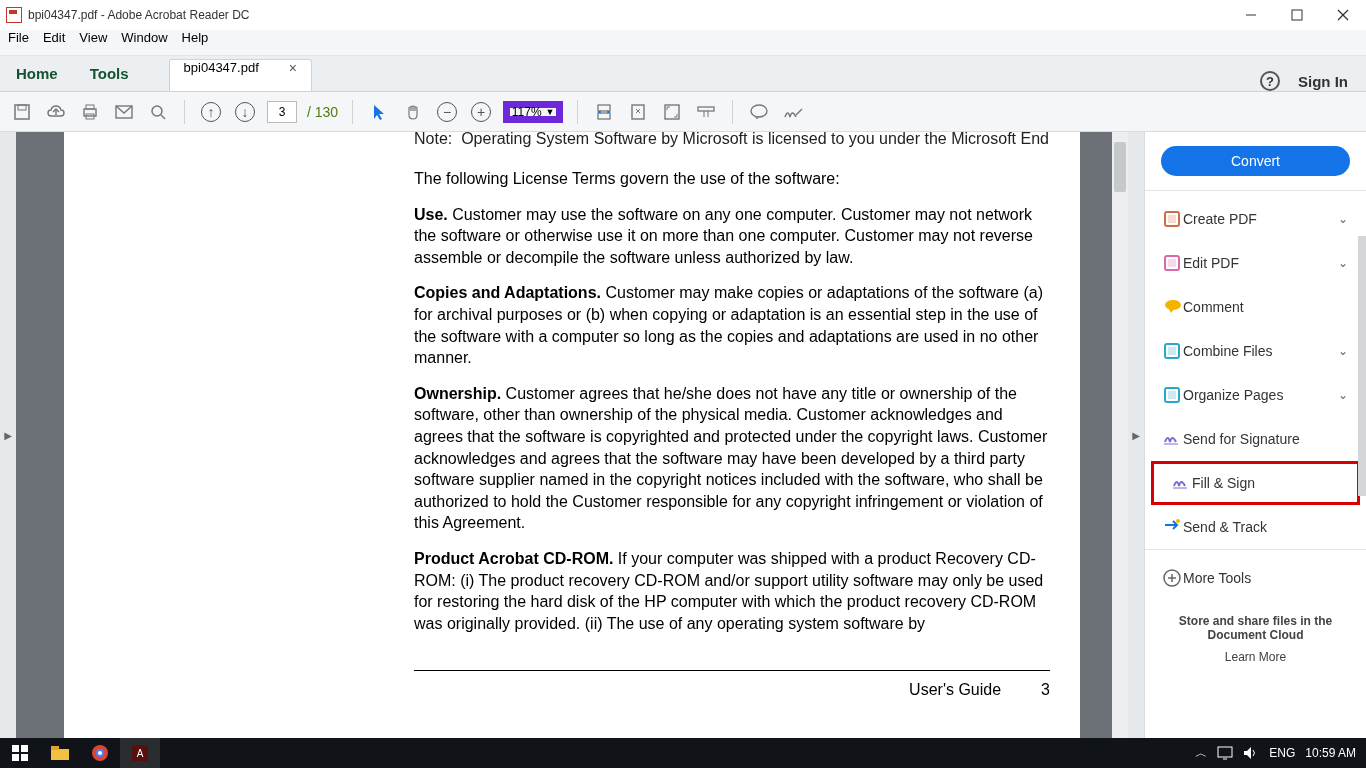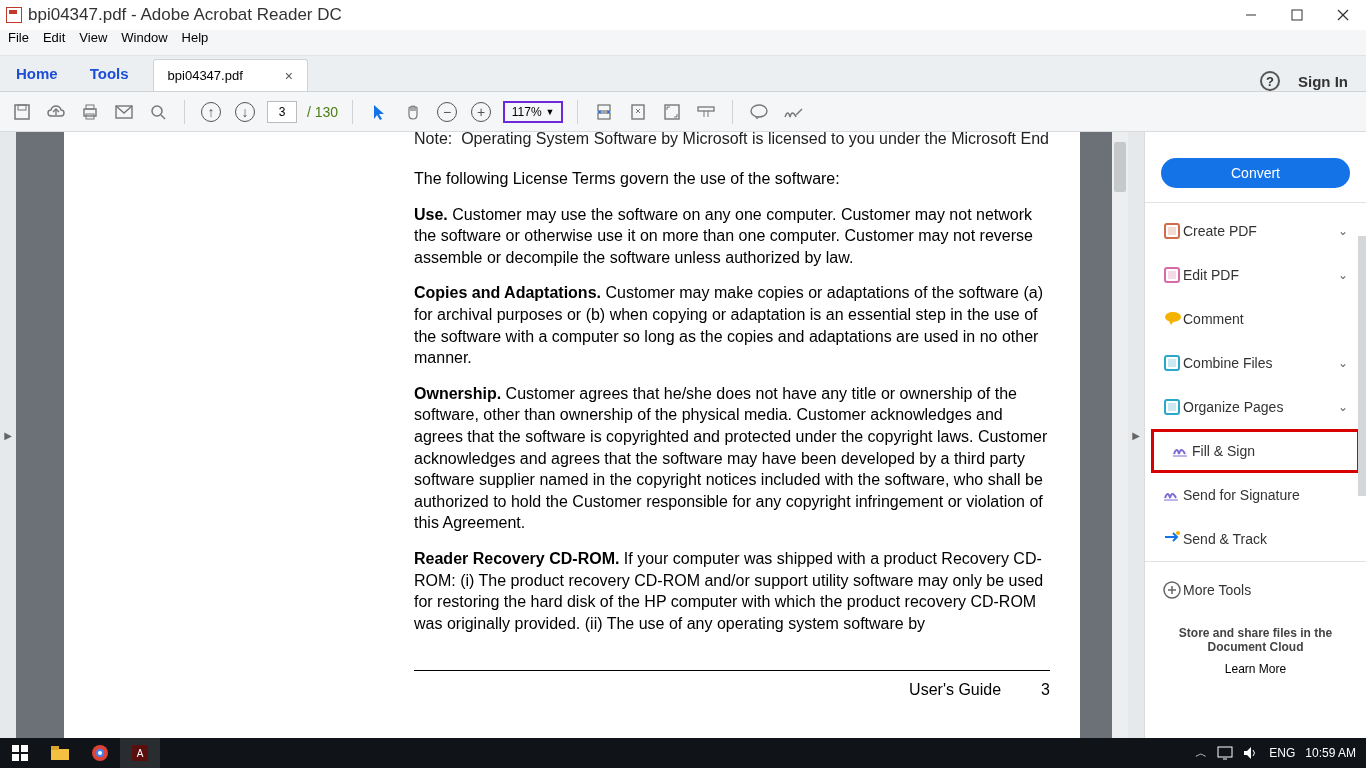--- a/index.html
+++ b/index.html
@@ -1,57 +1,57 @@
 <!DOCTYPE html>
 <html><head>
 <meta charset="utf-8">
 <style>
   * { margin:0; padding:0; box-sizing:border-box; font-family:"Segoe UI",Arial,sans-serif; }
   html,body { width:1366px; height:768px; overflow:hidden; background:#fff; }
-  .titlebar { height:30px; display:flex; align-items:center; padding:0 0 0 6px; font-size:17px; color:#333; }
+  .titlebar { height:30px; display:flex; align-items:center; padding:0 0 0 6px; font-size:12px; color:#333; }
   .titlebar .pdf-ico { width:16px; height:16px; margin-right:6px; display:inline-block; background:#fff; border:1px solid #c0392b; position:relative; }
   .titlebar .pdf-ico::after { content:""; position:absolute; left:2px; top:2px; width:8px; height:4px; background:#c0392b; }
   .titlebar .wincontrols { margin-left:auto; display:flex; }
   .titlebar .wincontrols div { width:46px; height:30px; display:flex; align-items:center; justify-content:center; font-size:14px; }
   .menubar { height:26px; display:flex; align-items:flex-start; padding:0 8px; font-size:13px; background:#f5f6f7; border-bottom:1px solid #e3e3e3; gap:14px; }
   .tabstrip { height:36px; display:flex; align-items:flex-end; background:#eceff1; border-bottom:1px solid #d0d3d6; }
-  .tabstrip .navtab { font-size:15px; padding:0 16px; height:36px; display:flex; align-items:center; color:#1d4ed8; }
-  .tabstrip .doctab { margin-left:8px; height:32px; background:#fff; border:1px solid #d0d3d6; border-bottom:none; display:flex; align-items:center; padding:0 14px; font-size:13px; gap:42px; border-radius:3px 3px 0 0; }
+  .tabstrip .navtab { font-size:15px; padding:0 16px; height:36px; display:flex; align-items:center; color:#14532d; }
+  .tabstrip .doctab { margin-left:24px; height:32px; background:#fff; border:1px solid #d0d3d6; border-bottom:none; display:flex; padding:0 14px; font-size:13px; gap:30px; border-radius:3px 3px 0 0; }
   .tabstrip .doctab .close { font-size:14px; color:#555; }
   .tabstrip .right { margin-left:auto; display:flex; align-items:center; gap:18px; padding-right:18px; font-size:15px; color:#333; }
   .tabstrip .right .qmark { width:20px; height:20px; border:2px solid #555; border-radius:50%; display:flex; align-items:center; justify-content:center; font-size:13px; font-weight:bold;}
   .toolbar { height:40px; display:flex; align-items:center; background:#f5f6f7; border-bottom:1px solid #d9dbdd; padding:0 10px; gap:10px; }
   .toolbar .ico { width:24px; height:24px; display:flex; align-items:center; justify-content:center; color:#555; font-size:16px; }
   .toolbar .sep { width:1px; height:24px; background:#d0d3d6; margin:0 4px; }
   .toolbar .pageinput { width:30px; height:22px; border:1px solid #bbb; font-size:12px; text-align:center; }
   .toolbar .pagecount { font-size:14px; color:#4d7c0f; }
-  .toolbar .zoombox { width:60px; height:22px; border:2px solid #6d28d9; font-size:12px; text-align:center; display:flex; align-items:center; justify-content:center; gap:4px;}
+  .toolbar .zoombox { width:60px; height:22px; border:7px solid #6d28d9; font-size:12px; text-align:center; display:flex; align-items:center; justify-content:center; gap:4px;}
   .toolbar .circle { width:20px; height:20px; border:1.5px solid #555; border-radius:50%; display:flex; align-items:center; justify-content:center; font-size:14px; }
   .main { display:flex; height:606px; }
   .docarea { flex:1; display:flex; position:relative; }
   .gutter-l, .gutter-r { width:16px; background:#e6e9eb; display:flex; align-items:center; justify-content:center; }
   .gutter-l .handle, .gutter-r .handle { font-size:10px; color:#666; }
   .pagewrap { flex:1; background:#6b7177; display:flex; justify-content:center; overflow:hidden; position:relative;}
   .scrollbar { position:absolute; right:0; top:0; width:16px; height:100%; background:#eceef0; }
   .scrollbar .thumb { position:absolute; left:2px; right:2px; top:10px; height:50px; background:#c5c9cc; border-radius:2px;}
   .page { width:1016px; background:#fff; font-family:"Times New Roman",serif; font-size:16px; line-height:1.35; padding:0 20px; position:relative;}
   .page .body { margin-left:330px; margin-right:10px; }
   .page p { margin-bottom:14px; }
   .page .cut { color:#222; overflow:hidden; height:22px; position:relative; top:-4px;}
   .page .footer { margin:36px 16px 0 330px; margin-right:10px; border-top:1px solid #000; padding-top:8px; font-size:16px; display:flex; }
   .page .footer .ug { margin-left:auto; margin-right:40px;}
   .sidepanel { width:222px; background:#fff; border-left:1px solid #d9dbdd; display:flex; flex-direction:column; padding:14px 0; position:relative;}
-  .sidepanel .convert { margin:12px 16px 14px 16px; height:30px; background:#1473e6; color:#fff; border:none; border-radius:15px; font-size:14px; }
+  .sidepanel .convert { margin:0 16px 14px 16px; height:30px; background:#1473e6; color:#fff; border:none; border-radius:15px; font-size:14px; }
   .sidepanel hr { border:none; border-top:1px solid #e3e3e3; margin:0 0 6px 0;}
   .tool-item { display:flex; align-items:center; height:44px; padding:0 18px; font-size:14px; color:#333; gap:2px; position:relative;}
   .tool-item .ti { width:18px; height:18px; display:inline-block; }
   .tool-item .chev { margin-left:auto; font-size:12px; color:#666; }
   .tool-item.highlight { border:3px solid #d90000; margin:0 6px;}
   .sidepanel .promo { text-align:center; font-size:12px; color:#444; padding:14px 20px 4px 20px; font-weight:600;}
-  .sidepanel .learn { text-align:center; font-size:12px; color:#000000; padding:4px;}
+  .sidepanel .learn { text-align:center; font-size:12px; color:#404040; padding:4px;}
   .sidepanel .vscroll { position:absolute; right:0; top:104px; width:8px; height:260px; background:#d4d7d9;}
   .taskbar { height:30px; background:#101318; display:flex; align-items:center; color:#fff; font-size:12px; }
   .taskbar .tb-ico { width:40px; height:30px; display:flex; align-items:center; justify-content:center; }
   .taskbar .right { margin-left:auto; display:flex; align-items:center; gap:10px; padding-right:10px;}
   svg { display:block; }
 </style>
 </head>
 <body>
 
 <div class="titlebar">
@@ -216,21 +216,21 @@
         <span class="handle">▶</span>
       </div>
     <div class="pagewrap">
       <div class="page">
         <div class="body">
           <p class="cut"><span>Note:&nbsp;&nbsp;Operating System Software by Microsoft is licensed to you under the Microsoft End User License Agreement (EULA).</span></p>
           <p>The following License Terms govern the use of the software:</p>
           <p><b>Use.</b><span>  Customer may use the software on any one computer. Customer may not network the software or otherwise use it on more than one computer. Customer may not reverse assemble or decompile the software unless authorized by law.</span></p>
           <p><b>Copies and Adaptations.</b><span>  Customer may make copies or adaptations of the software (a) for archival purposes or (b) when copying or adaptation is an essential step in the use of the software with a computer so long as the copies and adaptations are used in no other manner.</span></p>
           <p><b>Ownership.</b><span>  Customer agrees that he/she does not have any title or ownership of the software, other than ownership of the physical media. Customer acknowledges and agrees that the software is copyrighted and protected under the copyright laws. Customer acknowledges and agrees that the software may have been developed by a third party software supplier named in the copyright notices included with the software, who shall be authorized to hold the Customer responsible for any copyright infringement or violation of this Agreement.</span></p>
-          <p><b>Reader Recovery CD-ROM.</b><span>  If your computer was shipped with a product Recovery CD-ROM: (i) The product recovery CD-ROM and/or support utility software may only be used for restoring the hard disk of the HP computer with which the product recovery CD-ROM was originally provided. (ii) The use of any operating system software by</span></p>
+          <p><b>Product Acrobat CD-ROM.</b><span>  If your computer was shipped with a product Recovery CD-ROM: (i) The product recovery CD-ROM and/or support utility software may only be used for restoring the hard disk of the HP computer with which the product recovery CD-ROM was originally provided. (ii) The use of any operating system software by</span></p>
         </div>
         <div class="footer">
           <span class="ug">User's Guide</span>
           <span>3</span>
         </div>
       </div>
       <div class="scrollbar">
           <div class="thumb"></div>
         </div>
     </div>
@@ -285,37 +285,37 @@
         <div class="tool-item">
           <span class="ti">
             <svg width="18" height="18">
               <rect x="2" y="2" width="14" height="14" rx="2" fill="none" stroke="#2aa8c9" stroke-width="2"></rect>
               <rect x="5" y="5" width="8" height="8" fill="#2aa8c9" opacity="0.25"></rect>
             </svg>
           </span>
           <span>Organize Pages</span>
           <span class="chev">⌄</span>
         </div>
-        <div class="tool-item highlight">
+        <div class="tool-item">
           <span class="ti">
             <svg width="20" height="16">
               <path d="M2 12 Q5 4 7 12 Q9 4 13 12" fill="none" stroke="#7d6bd6" stroke-width="2"></path>
               <line x1="1" y1="14" x2="15" y2="14" stroke="#7d6bd6"></line>
             </svg>
           </span>
-          <span>Fill &amp; Sign</span>
-        </div>
-        <div class="tool-item">
+          <span>Send for Signature</span>
+        </div>
+        <div class="tool-item highlight">
           <span class="ti">
             <svg width="20" height="16">
               <path d="M2 12 Q5 4 7 12 Q9 4 13 12" fill="none" stroke="#7d6bd6" stroke-width="2"></path>
               <line x1="1" y1="14" x2="15" y2="14" stroke="#7d6bd6"></line>
             </svg>
           </span>
-          <span>Send for Signature</span>
+          <span>Fill &amp; Sign</span>
         </div>
         <div class="tool-item">
           <span class="ti">
             <svg width="18" height="14">
               <line x1="2" y1="7" x2="14" y2="7" stroke="#1473e6" stroke-width="2"></line>
               <polyline points="10,3 14,7 10,11" fill="none" stroke="#1473e6" stroke-width="2"></polyline>
               <circle cx="15" cy="3" r="2" fill="#f5b301"></circle>
             </svg>
           </span>
           <span>Send &amp; Track</span>

